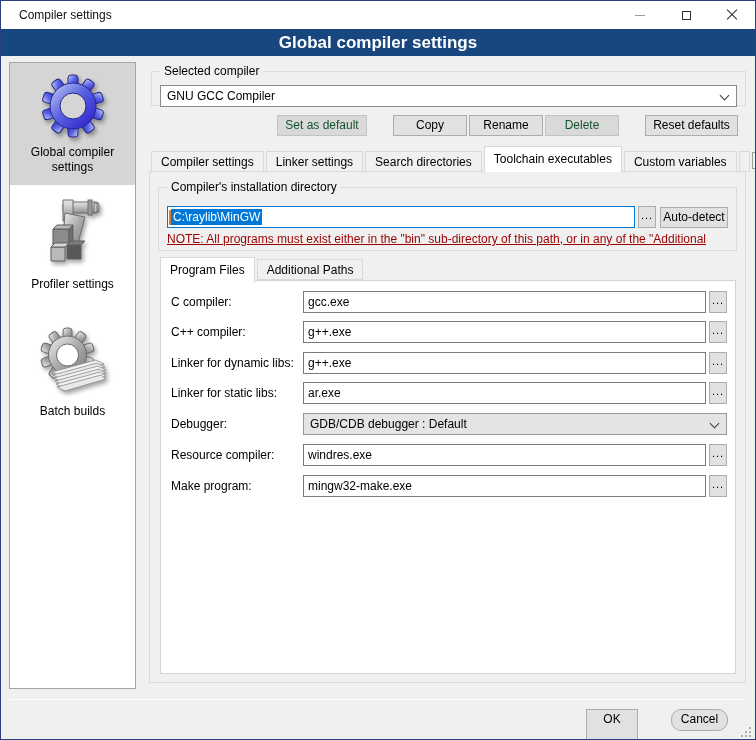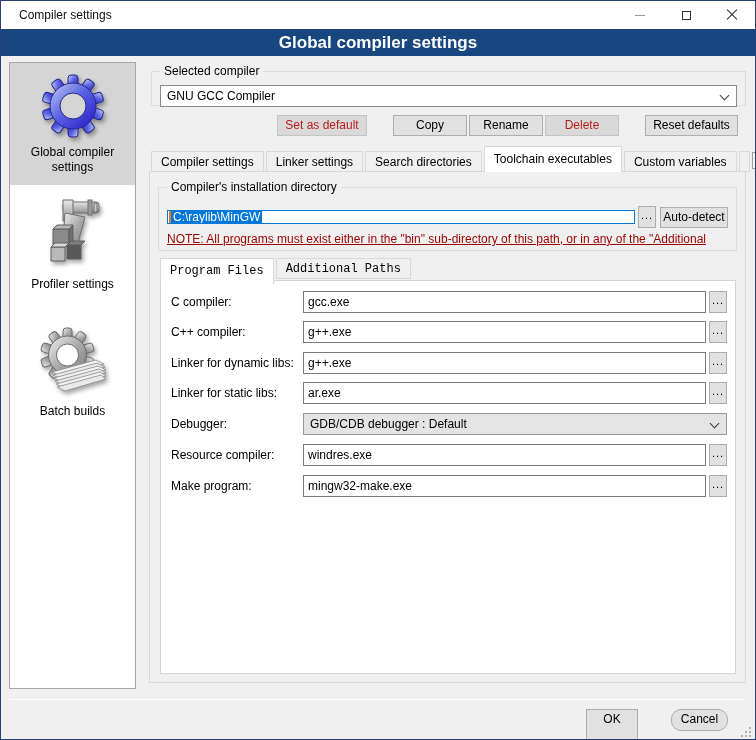--- a/index.html
+++ b/index.html
@@ -42,48 +42,48 @@
 
   .grp-compiler { left:150px; top:15px; width:595px; height:35px; }
   .combo { position:relative; background:#fff; border:1px solid #8a8a8a; height:22px; line-height:20px; padding:0 22px 0 6px; cursor:default; white-space:nowrap; overflow:hidden; }
   .combo .chev { position:absolute; right:8px; top:6px; width:7px; height:7px; border-right:1.4px solid #3c3c3c; border-bottom:1.4px solid #3c3c3c; transform:rotate(45deg); }
   .combo.gray { background:#e4e4e4; border-color:#999; }
   .grp-compiler .combo { position:absolute; left:8px; top:13px; right:8px; }
 
   
   .actionrow { position:absolute; top:59px; left:150px; width:595px; height:21px; display:flex; justify-content:flex-end; padding-right:8px; }
   .btn { background:#e1e1e1; border:1px solid #adadad; font-family:"Liberation Sans",sans-serif; font-size:12px; text-align:center; line-height:19px; height:21px; cursor:default; }
-  .btn.disabled { background:#d9d9d9; border-color:#c3c3c3; color:#b91c1c; }
+  .btn.disabled { background:#d9d9d9; border-color:#c3c3c3; color:#14532d; }
   .actionrow .btn { margin-left:2px; }
   .actionrow .gap { margin-left:26px; }
   .b-setdef { width:90px; } .b-copy { width:74px; } .b-rename { width:74px; } .b-delete { width:74px; } .b-reset { width:93px; }
 
   
   .tabstrip { position:absolute; left:150px; top:93px; width:595px; height:23px; display:flex; align-items:flex-end; z-index:2; }
   .tab { height:21px; line-height:20px; padding:0 9px; background:#f0f0f0; border:1px solid #d9d9d9; margin-right:2px; white-space:nowrap; cursor:default; }
   .tab.active { height:26px; line-height:25px; background:#fff; border-bottom:none; z-index:3; }
   .tab.clip { max-width:42px; overflow:hidden; padding-right:0; margin-right:1px; }
   .tabarrows { margin-left:auto; display:flex; align-self:center; }
   .arrbtn { width:15px; height:17px; background:#f5f5f5; border:1px solid #9d9d9d; display:flex; align-items:center; justify-content:center; margin-left:1px; }
 
   
   .panel { position:absolute; left:148px; top:115px; width:597px; height:512px; background:#f0f0f0; border:1px solid #d9d9d9; }
 
   .grp-dir { left:8px; top:15px; width:579px; height:64px; }
   .dirrow { position:absolute; left:8px; top:18px; right:8px; height:22px; display:flex; align-items:center; }
-  .pathfield { flex:1; height:14px; background:#fff; border:1px solid #0078d7; display:flex; align-items:center; padding-left:1px; overflow:hidden;text-align:right; }
+  .pathfield { flex:1; height:22px; background:#fff; border:1px solid #0078d7; display:flex; align-items:center; padding-left:1px; overflow:hidden;text-align:right; }
   .pathfield .caret { width:2px; height:15px; background:#e07a28; }
   .pathfield .sel { background:#0078d7; color:#fff; padding:1px 2px; white-space:nowrap; }
   .browse { width:18px; height:22px; background:#e1e1e1; border:1px solid #adadad; text-align:center; line-height:16px; font-size:11px; letter-spacing:1px; cursor:default; }
   .dirrow .browse { margin-left:3px; }
   .b-autodetect { width:68px; margin-left:4px; }
   .note { position:absolute; left:8px; top:44px; right:2px; color:#9B0000; white-space:nowrap; overflow:hidden;text-decoration:underline; }
 
   
-  .subtabstrip { position:absolute; left:10px; top:86px; right:10px; height:23px; display:flex; align-items:flex-start; z-index:2;font-family:Liberation Mono, monospace; }
+  .subtabstrip { position:absolute; left:10px; top:86px; right:10px; height:23px; display:flex; align-items:center; z-index:2; }
   .subpanel { position:absolute; left:10px; top:108px; width:576px; height:394px; background:#fff; border:1px solid #d4d4d4; }
 
   
   .frow { position:absolute; left:10px; right:8px; height:22px; display:flex; align-items:center; }
   .frow .flabel { width:132px; }
   .tfield { flex:1; height:22px; border:1px solid #7a7a7a; background:#fff; font-family:"Liberation Sans",sans-serif; font-size:12px; padding:0 4px; }
   .frow .browse { margin-left:3px; }
   .frow .combo { flex:1; }
 
   

